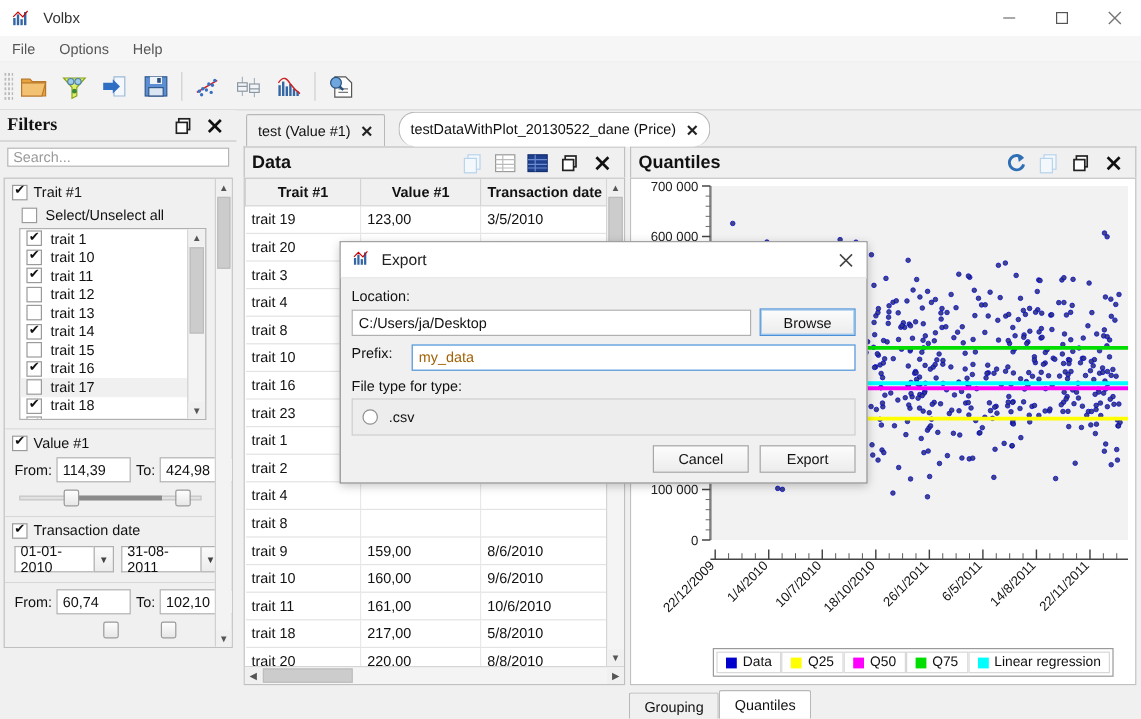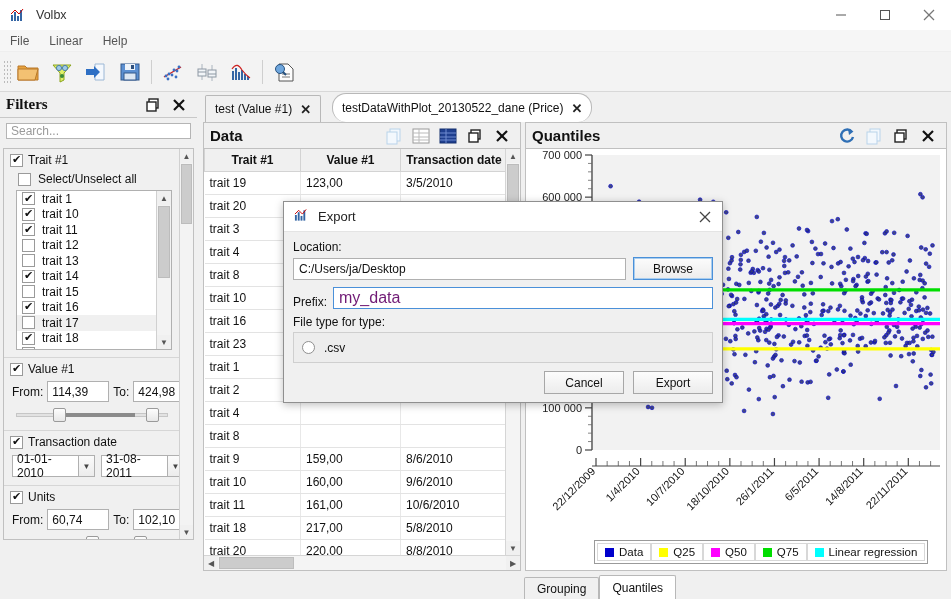--- a/index.html
+++ b/index.html
@@ -206,23 +206,23 @@
   .dlg-body { padding:6px 9px 0 9px; }
   .lbl-plain { font-size:12px; color:#111; margin:2px 0 3px 0; }
   .loc-row { display:flex; align-items:center; gap:7px; }
   .loc-input { flex:1; height:22px; border:1px solid #b0b0b0; background:#fff;
                font-size:12px; padding:2px 5px; color:#111; font-family:"Liberation Sans", sans-serif; }
   .btn { height:23px; min-width:80px; border:1px solid #a7a7a7;
          background:linear-gradient(#fcfcfc,#ececec); font-size:12px;
          display:flex; align-items:center; justify-content:center;
          font-family:"Liberation Sans", sans-serif; color:#111; }
   .btn.focus { border:1px solid #4a90d9; box-shadow:0 0 0 1px #a9cdee inset; }
-  .prefix-row { display:flex; align-items:flex-end; gap:6px; margin-top:7px; }
+  .prefix-row { display:flex; align-items:flex-start; gap:16px; margin-top:7px; }
   .prefix-input { flex:1; height:22px; border:1px solid #4a90d9; background:#fff;
-                  font-size:16px; padding:6px 5px; color:#701a75; font-family:"Liberation Sans", sans-serif; }
+                  font-size:12px; padding:6px 5px; color:#a16207; font-family:"Liberation Sans", sans-serif; }
   .radio-box { margin-top:0; border:1px solid #cfcfcf; background:#ededed; padding:5px 8px; }
   .radio-row { display:flex; align-items:center; gap:9px; height:19px; }
   .radio { width:13px; height:13px; border:1px solid #8f8f8f; border-radius:50%; background:#fff;
            display:inline-flex; align-items:center; justify-content:center; }
   .radio.sel::after { content:""; width:6px; height:6px; border-radius:50%; background:#333; }
   .dlg-btns { position:absolute; right:9px; bottom:8px; display:flex; gap:9px; }
 </style>
 </head>
 <body>
 
@@ -254,21 +254,21 @@
         <svg width="12" height="12">
             <line x1="1" y1="1" x2="11" y2="11" stroke="#777" stroke-width="1.2"></line>
             <line x1="11" y1="1" x2="1" y2="11" stroke="#777" stroke-width="1.2"></line>
           </svg>
       </div>
     </div>
   </div>
 
   <div class="menubar">
     <div class="menu-item">File</div>
-    <div class="menu-item">Linear</div>
+    <div class="menu-item">Options</div>
     <div class="menu-item">Help</div>
   </div>
 
   <div class="toolbar">
     <div class="grip"></div>
     <div class="tb-btn">
       <svg width="24" height="22" viewBox="0 0 24 22">
         <path d="M2 5 h7 l2 2 h11 v12 H2 Z" fill="#e8a33d" stroke="#b9792a"></path>
         <path d="M2 8 h20 l-3 11 H2 Z" fill="#f3c172" stroke="#b9792a"></path>
       </svg>
@@ -463,24 +463,20 @@
               <div class="dc-arrow">▼</div>
             </div>
             <div class="date-combo">
               <div class="dc-text">31-08-2011</div>
               <div class="dc-arrow">▼</div>
             </div>
           </div>
         </div>
 
         <div class="filter-group">
-          <div class="fg-head">
-            <span class="cb checked"></span>
-            <span class="fg-label">Units</span>
-          </div>
           <div class="range-row">
             <span class="rl">From:</span>
             <input class="range-input" type="text" value="60,74" style="">
             <span class="rl">To:</span>
             <input class="range-input" type="text" value="102,10" style="">
           </div>
           <div class="slider">
 
             <div class="knob" style="left:70px;"></div>
             <div class="knob" style="left:118px;"></div>

